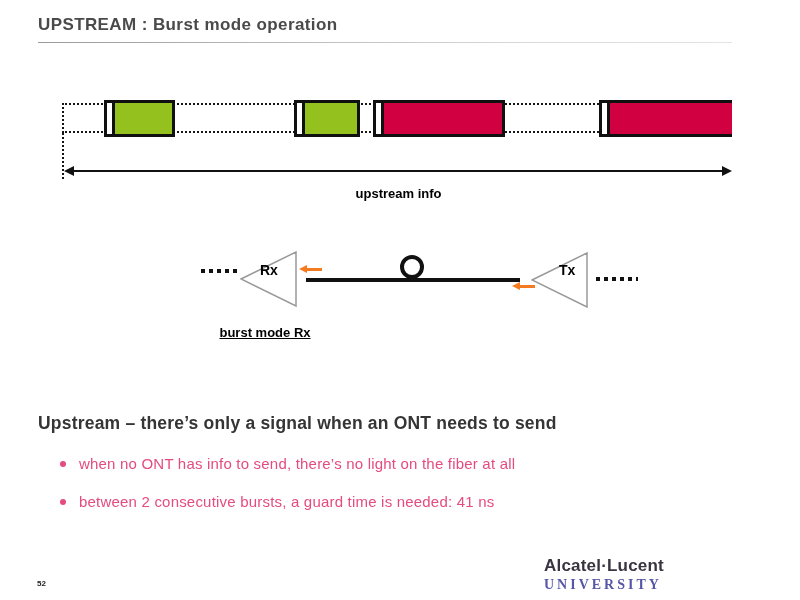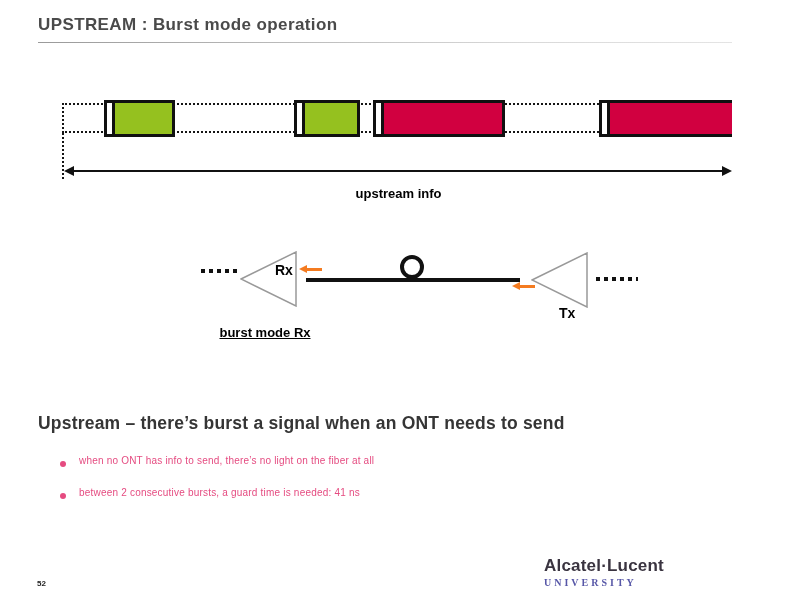--- a/index.html
+++ b/index.html
@@ -52,22 +52,22 @@
   .dots {
     position:absolute; height:4px;
     background:repeating-linear-gradient(to right,#111 0 4px,transparent 4px 8px);
   }
   .dots.left  { left:201px; top:269px; width:40px; }
   .dots.right { left:596px; top:277px; width:42px; }
   .tri { position:absolute; }
   .tri.rx { left:240px; top:251px; }
   .tri.tx { left:531px; top:252px; }
   .tri-label { position:absolute; font-size:14px; font-weight:700; color:#000; }
-  .tri-label.rx { left:275px; top:262px; }
-  .tri-label.tx { left:559px; top:262px;margin-top:43px; }
+  .tri-label.rx { left:260px; top:262px; }
+  .tri-label.tx { left:559px; top:262px; }
   .fiber-line { position:absolute; left:306px; top:278px; width:214px; height:4px; background:#111; }
   .fiber-loop {
     position:absolute; left:400px; top:255px; width:16px; height:16px;
     border:4px solid #111; border-radius:50%; background:#fff;
   }
   .orange-arrow { position:absolute; width:23px; height:3px; }
   .orange-arrow .shaft { position:absolute; left:6px; right:0; top:0; height:3px; background:var(--orange); }
   .orange-arrow::before {
     content:""; position:absolute; left:0; top:-3px;
     border-top:4px solid transparent; border-bottom:4px solid transparent; border-right:8px solid var(--orange);
@@ -78,33 +78,33 @@
   .fiber-caption.rx { left:180px; }
   .fiber-caption.tx { left:481px; }
   
   .body-heading {
     position:absolute; left:38px; top:413px;
     font-size:17.5px; font-weight:700; color:#353535; letter-spacing:0.2px;
   }
   .bullet-list { position:absolute; left:60px; top:455px; width:660px; list-style:none; margin:0; padding:0; }
   .bullet-list li {
     position:relative; padding-left:19px; margin-bottom:21px;
-    font-size:10px; color:var(--pink); letter-spacing:0.2px;
+    font-size:15px; color:var(--pink); letter-spacing:0.2px;
   }
   .bullet-list li::before {
     content:""; position:absolute; left:0; top:6px; width:6px; height:6px;
     border-radius:50%; background:var(--pink);
   }
   
   .page-number { position:absolute; left:37px; top:571px; font-size:8px; font-weight:700; color:#222;margin-top:8px; }
   .logo { position:absolute; right:28px; top:556px; width:160px; text-align:left; }
   .logo-main { font-size:17px; font-weight:700; color:var(--logo-dark); letter-spacing:0.2px; }
   .logo-sub {
     margin-top:1px; font-family:"Liberation Serif","DejaVu Serif",serif;
-    font-size:10px; font-weight:700; letter-spacing:3px; color:var(--logo-purple);
+    font-size:14px; font-weight:700; letter-spacing:3px; color:var(--logo-purple);
   }
 </style>
 </head>
 <body>
 
 <div class="slide">
 
   <div class="slide-title">UPSTREAM : Burst mode operation</div>
   <div class="title-rule"></div>
 
@@ -149,21 +149,21 @@
         <div class="shaft"></div>
       </div>
     <svg class="tri tx" width="58" height="56" viewBox="0 0 58 56">
       <polygon points="1,28 56,1 56,55" fill="#ffffff" stroke="#999999" stroke-width="1.5"></polygon>
     </svg>
     <span class="tri-label tx">Tx</span>
     <div class="dots right"></div>
     <div class="fiber-caption rx">burst mode Rx</div>
   </div>
 
-  <div class="body-heading">Upstream – there’s burst a signal when an ONT needs to send</div>
+  <div class="body-heading">Upstream – there’s only a signal when an ONT needs to send</div>
   <ul class="bullet-list">
     <li>when no ONT has info to send, there’s no light on the fiber at all</li>
     <li>between 2 consecutive bursts, a guard time is needed: 41 ns</li>
   </ul>
 
   <div class="page-number">52</div>
   <div class="logo">
     <div class="logo-main">Alcatel·Lucent</div>
     <div class="logo-sub">UNIVERSITY</div>
   </div>

